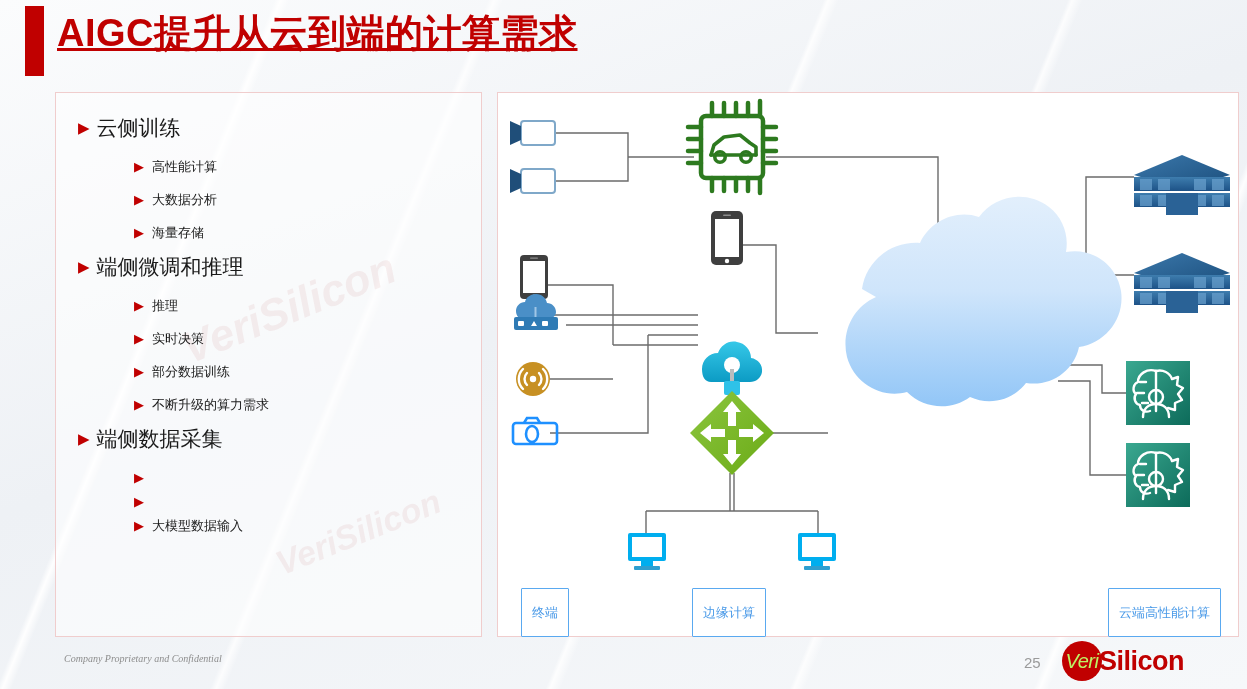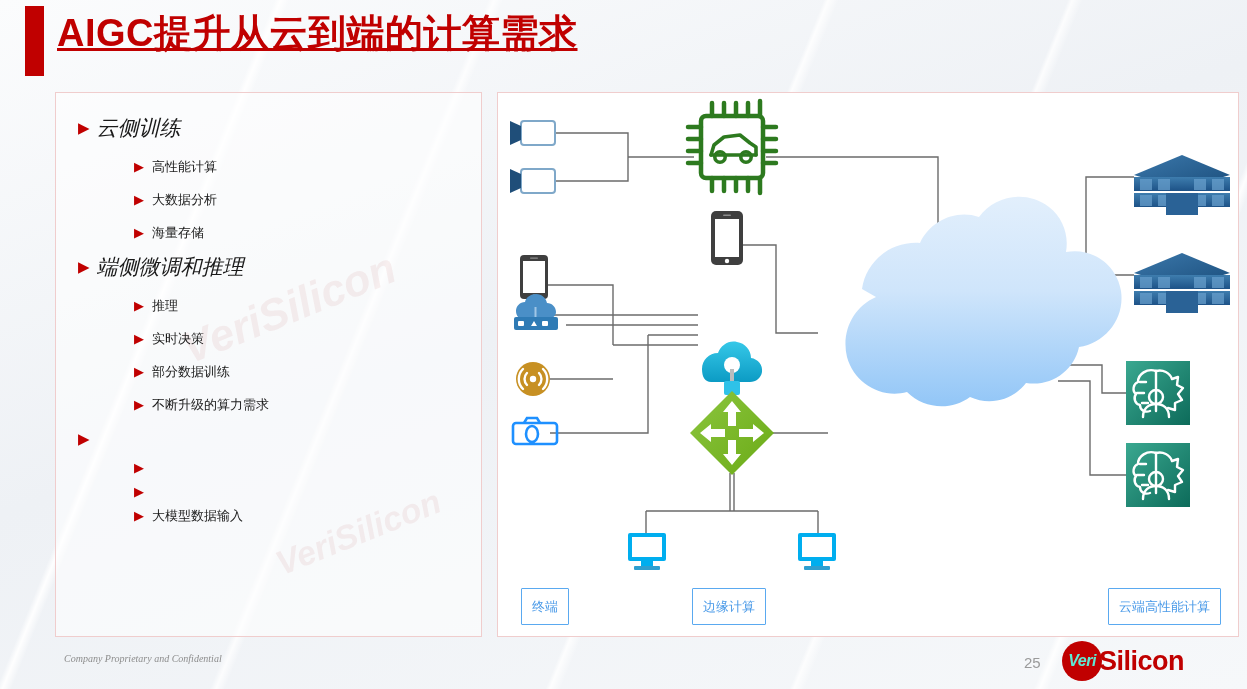--- a/index.html
+++ b/index.html
@@ -37,44 +37,44 @@
   }
   #wm1{left:120px;top:190px;}
   #wm2{left:215px;top:420px;font-size:34px;}
   
   #bullets{position:absolute;left:0;top:0;width:100%;padding:18px 0 0 0;box-sizing:border-box;}
   .bullet{display:flex;align-items:flex-start;position:relative;}
   .bullet .tri{color:#c00000;flex:none;line-height:1;}
   .bullet .txt{color:#1a1a1a;white-space:nowrap;}
   .lvl1{margin:0 0 6px 22px;}
   .lvl1 .tri{font-size:15px;margin-right:7px;margin-top:9px;}
-  .lvl1 .txt{font-size:21px;line-height:34px;font-style:italic;}
+  .lvl1 .txt{font-size:21px;line-height:34px;}
   .lvl2{margin:0 0 2px 78px;}
   .lvl2 .tri{font-size:13px;margin-right:8px;margin-top:9px;}
   .lvl2 .txt{font-size:13px;line-height:31px;}
   
   #diagram{position:absolute;inset:0;}
   #diagram svg{display:block;}
   
   .zone{
     position:absolute;border:1px solid #5aa9f0;background:#fff;
     color:#4a9ae8;font-size:13px;line-height:1;
-    padding:11px 10px;white-space:nowrap;border-radius:1px;
+    padding:17px 10px;white-space:nowrap;border-radius:1px;
   }
   #footer-text{
     position:absolute;left:64px;top:653px;
     font-size:10px;font-style:italic;color:#8d8d8d;
     font-family:"Liberation Serif","DejaVu Serif",serif;
   }
   #page-num{position:absolute;left:1024px;top:654px;font-size:15px;color:#9a9a9a;text-align:center;}
   #logo{position:absolute;left:1062px;top:641px;height:40px;display:flex;align-items:center;}
   #logo-circle{
     width:40px;height:40px;border-radius:50%;background:#c00000;
     display:flex;align-items:center;justify-content:center;
-    color:#5eead4;font-size:16px;font-weight:bold;font-style:italic;
+    color:#bef264;font-size:20px;font-weight:normal;font-style:italic;
     letter-spacing:-.5px;position:relative;z-index:2;
   }
   #logo-word{
     color:#c00000;font-size:27px;font-weight:bold;
     margin-left:-3px;letter-spacing:-.5px;position:relative;z-index:1;
   }
 </style>
 </head>
 <body>
 
@@ -118,20 +118,21 @@
         <div class="bullet lvl2">
           <span class="tri">▶</span>
           <span class="txt">部分数据训练</span>
         </div>
         <div class="bullet lvl2">
           <span class="tri">▶</span>
           <span class="txt">不断升级的算力需求</span>
         </div>
         <div class="bullet lvl1">
           <span class="tri">▶</span>
+          <span class="txt">端侧数据采集</span>
         </div>
         <div class="bullet lvl2">
           <span class="tri">▶</span>
         </div>
         <div class="bullet lvl2">
           <span class="tri">▶</span>
         </div>
         <div class="bullet lvl2">
           <span class="tri">▶</span>
           <span class="txt">大模型数据输入</span>

